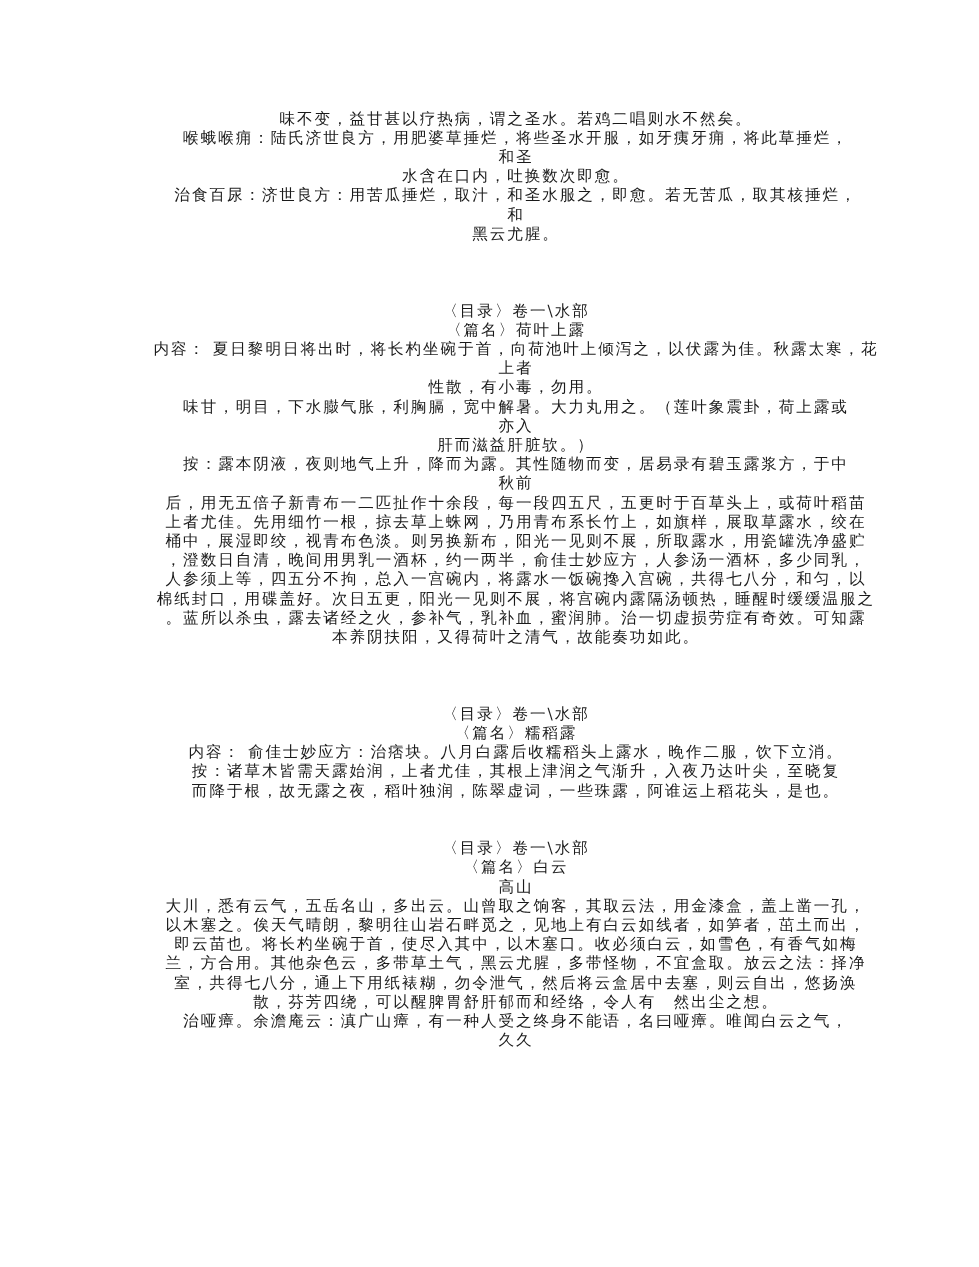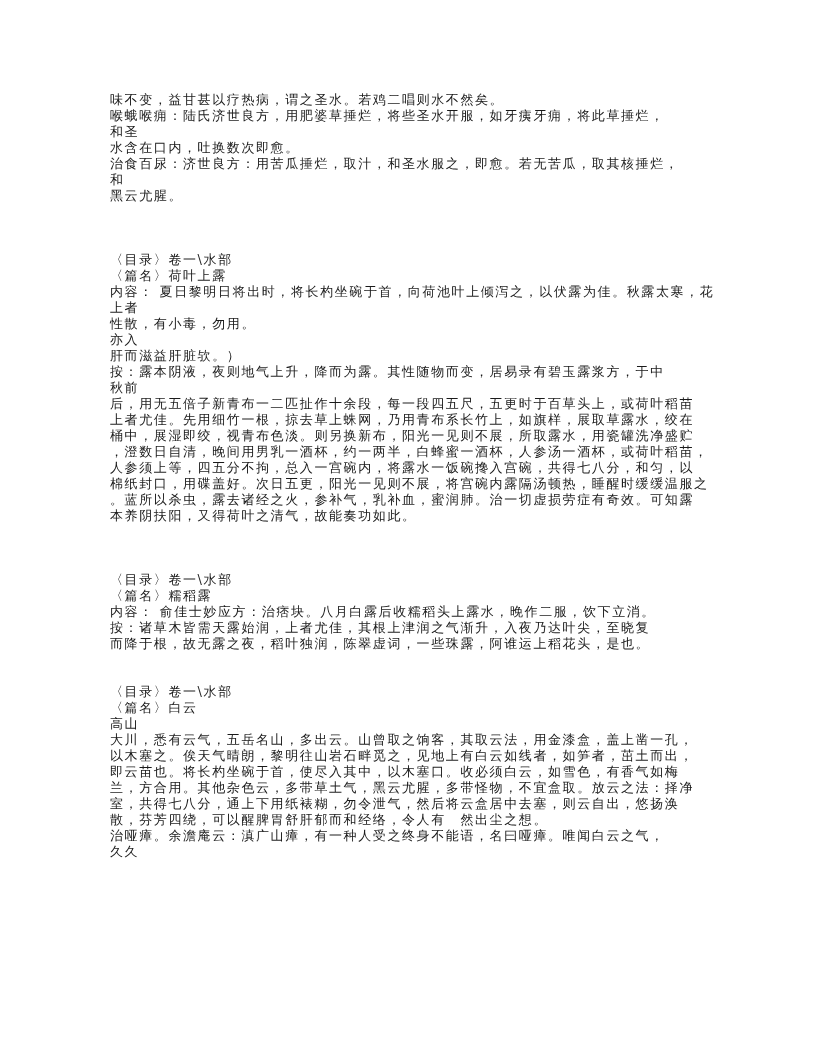--- a/index.html
+++ b/index.html
@@ -17,20 +17,21 @@
   }
   .content {
     position: absolute;
     left: 110px;
     top: 92px;
     width: 640px;
     font-size: 13px;
     line-height: 16px;
     letter-spacing: 1.6px;
     color: #1a1a1a;
+    text-align: center;
   }
   .text-line {
     white-space: pre;
     min-height: 16px;
   }
 </style>
 </head>
 <body>
 
 <div class="page">
@@ -43,28 +44,29 @@
       <div class="text-line">和</div>
       <div class="text-line">黑云尤腥。</div>
       <div class="text-line">&nbsp;</div>
       <div class="text-line">&nbsp;</div>
       <div class="text-line">&nbsp;</div>
       <div class="text-line">〈目录〉卷一\水部</div>
       <div class="text-line">〈篇名〉荷叶上露</div>
       <div class="text-line">内容： 夏日黎明日将出时，将长杓坐碗于首，向荷池叶上倾泻之，以伏露为佳。秋露太寒，花</div>
       <div class="text-line">上者</div>
       <div class="text-line">性散，有小毒，勿用。</div>
+      <div class="text-line">味甘，明目，下水臌气胀，利胸膈，宽中解暑。大力丸用之。（莲叶象震卦，荷上露或</div>
       <div class="text-line">亦入</div>
       <div class="text-line">肝而滋益肝脏欤。）</div>
       <div class="text-line">按：露本阴液，夜则地气上升，降而为露。其性随物而变，居易录有碧玉露浆方，于中</div>
       <div class="text-line">秋前</div>
       <div class="text-line">后，用无五倍子新青布一二匹扯作十余段，每一段四五尺，五更时于百草头上，或荷叶稻苗</div>
       <div class="text-line">上者尤佳。先用细竹一根，掠去草上蛛网，乃用青布系长竹上，如旗样，展取草露水，绞在</div>
       <div class="text-line">桶中，展湿即绞，视青布色淡。则另换新布，阳光一见则不展，所取露水，用瓷罐洗净盛贮</div>
-      <div class="text-line">，澄数日自清，晚间用男乳一酒杯，约一两半，白蜂蜜一酒杯，人参汤一酒杯，或荷叶稻苗，</div>
+      <div class="text-line">，澄数日自清，晚间用男乳一酒杯，约一两半，俞佳士妙应方，人参汤一酒杯，多少同乳，</div>
       <div class="text-line">人参须上等，四五分不拘，总入一宫碗内，将露水一饭碗搀入宫碗，共得七八分，和匀，以</div>
       <div class="text-line">棉纸封口，用碟盖好。次日五更，阳光一见则不展，将宫碗内露隔汤顿热，睡醒时缓缓温服之</div>
       <div class="text-line">。蓝所以杀虫，露去诸经之火，参补气，乳补血，蜜润肺。治一切虚损劳症有奇效。可知露</div>
       <div class="text-line">本养阴扶阳，又得荷叶之清气，故能奏功如此。</div>
       <div class="text-line">&nbsp;</div>
       <div class="text-line">&nbsp;</div>
       <div class="text-line">&nbsp;</div>
       <div class="text-line">〈目录〉卷一\水部</div>
       <div class="text-line">〈篇名〉糯稻露</div>
       <div class="text-line">内容： 俞佳士妙应方：治痞块。八月白露后收糯稻头上露水，晚作二服，饮下立消。</div>

